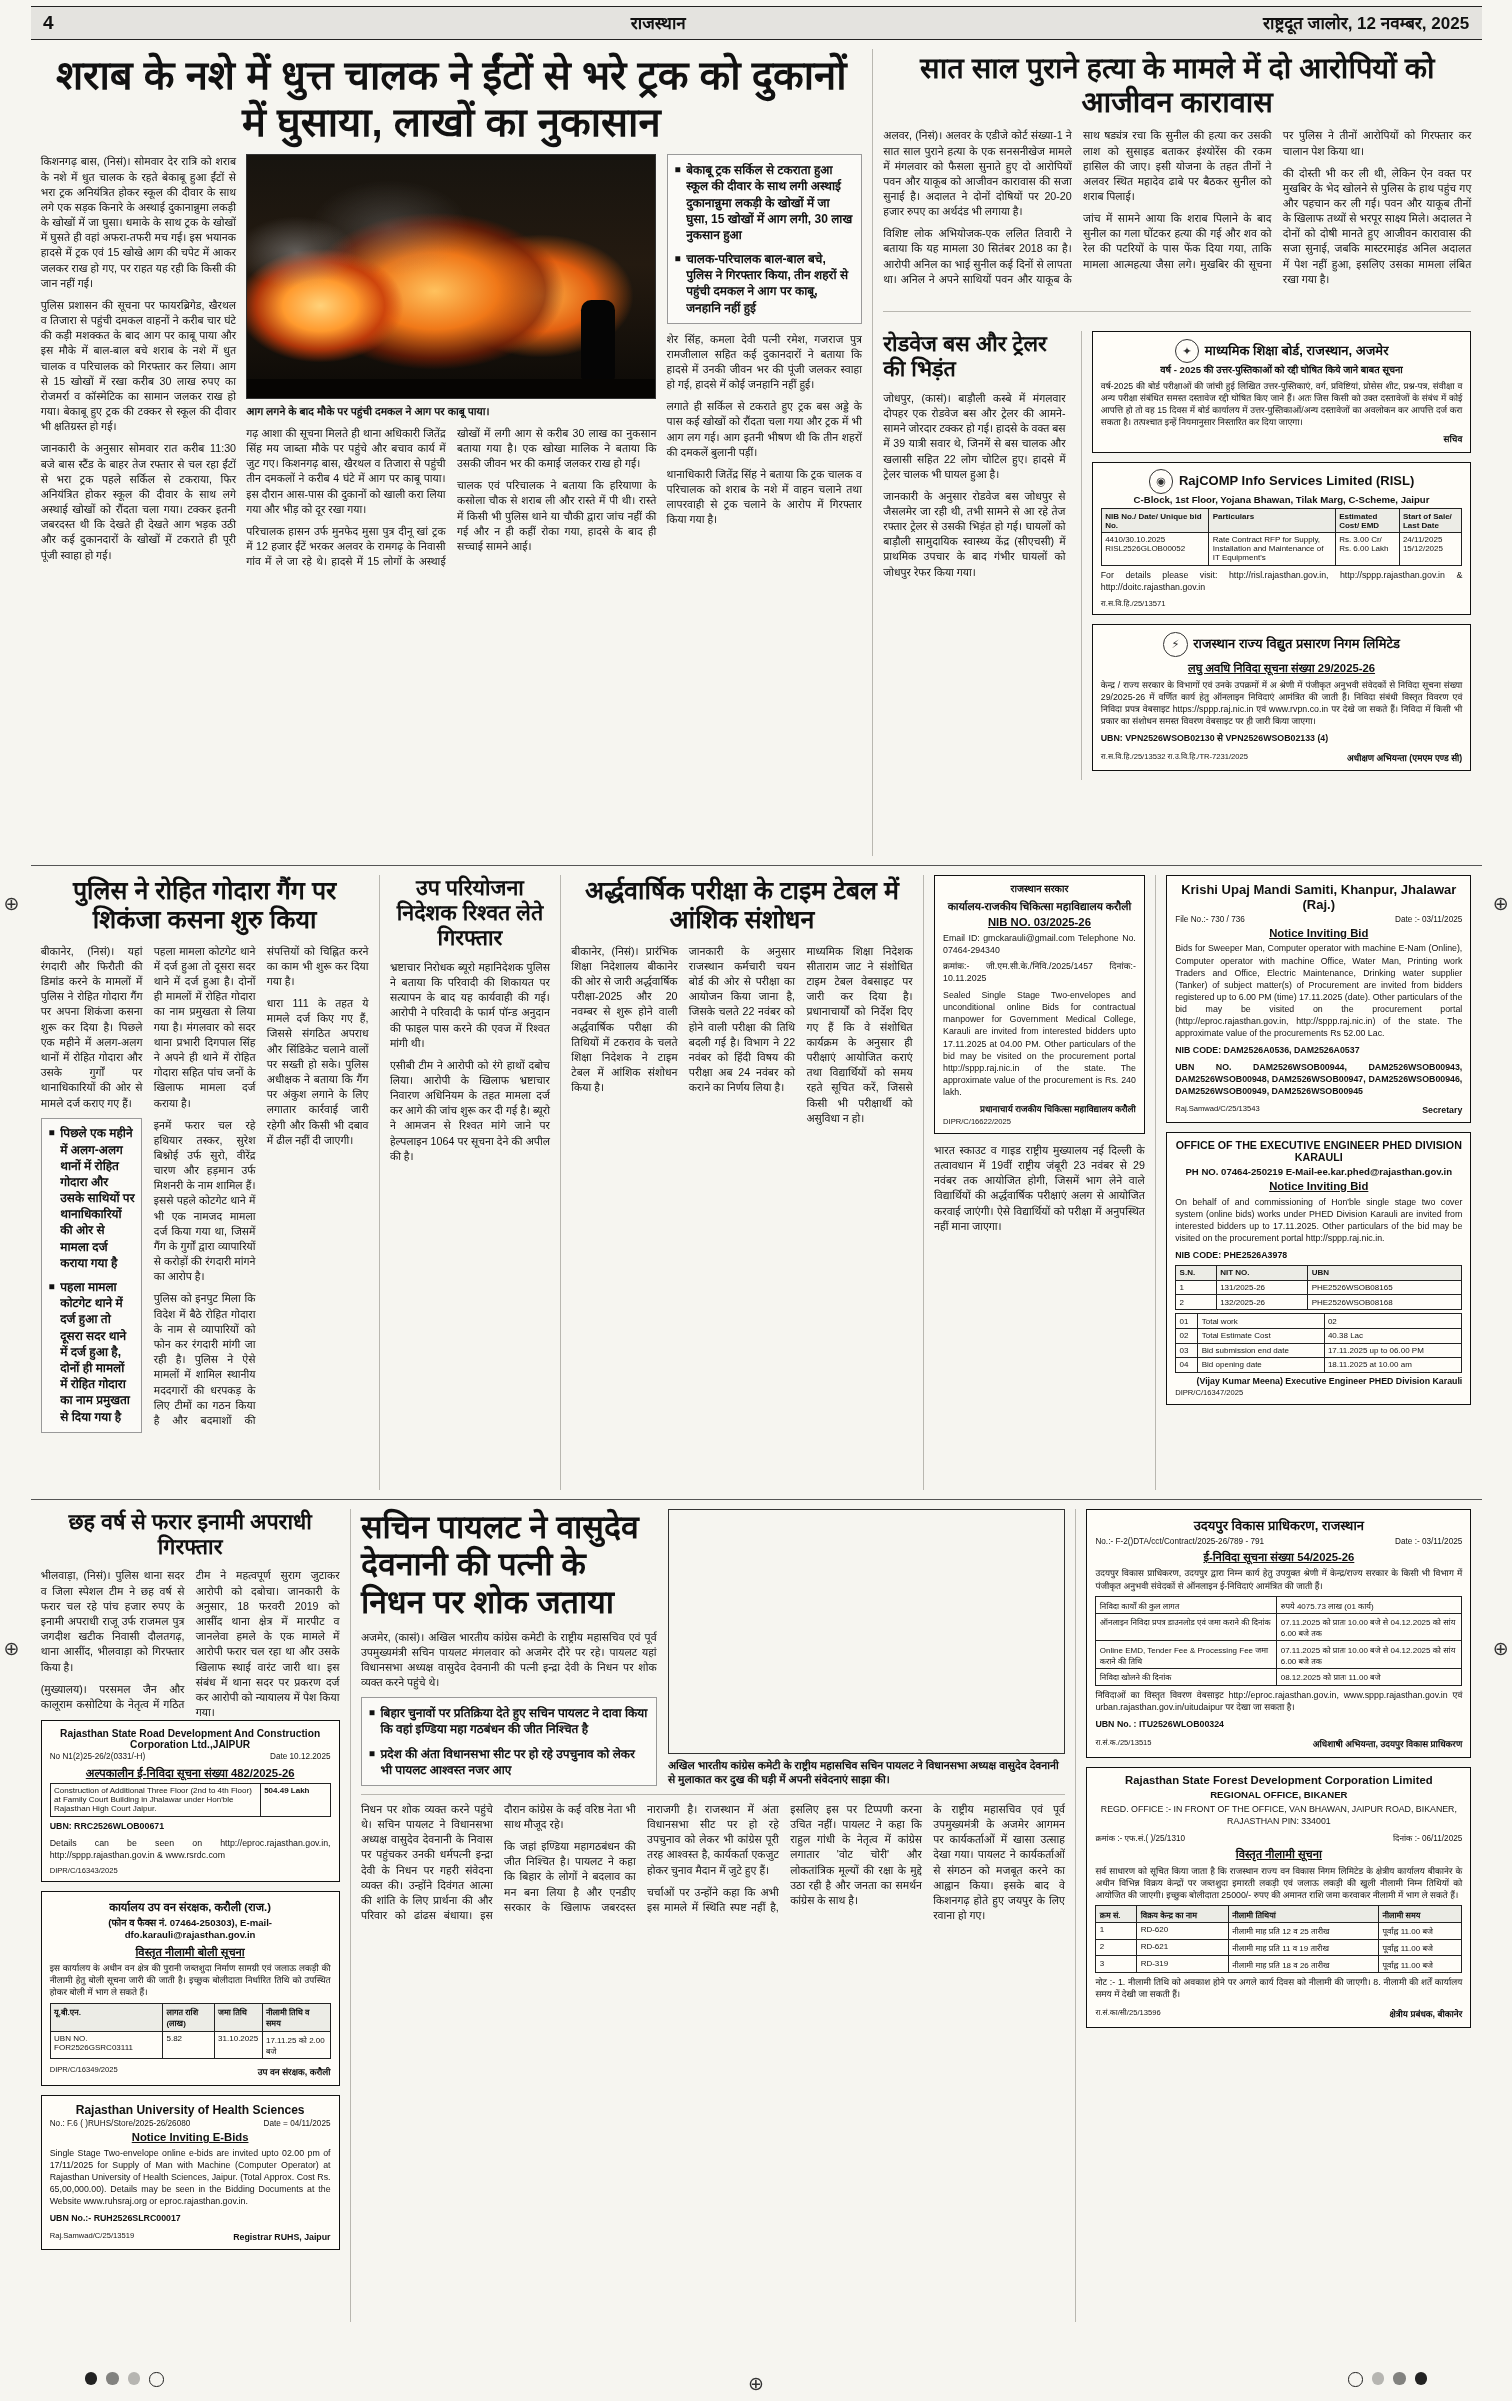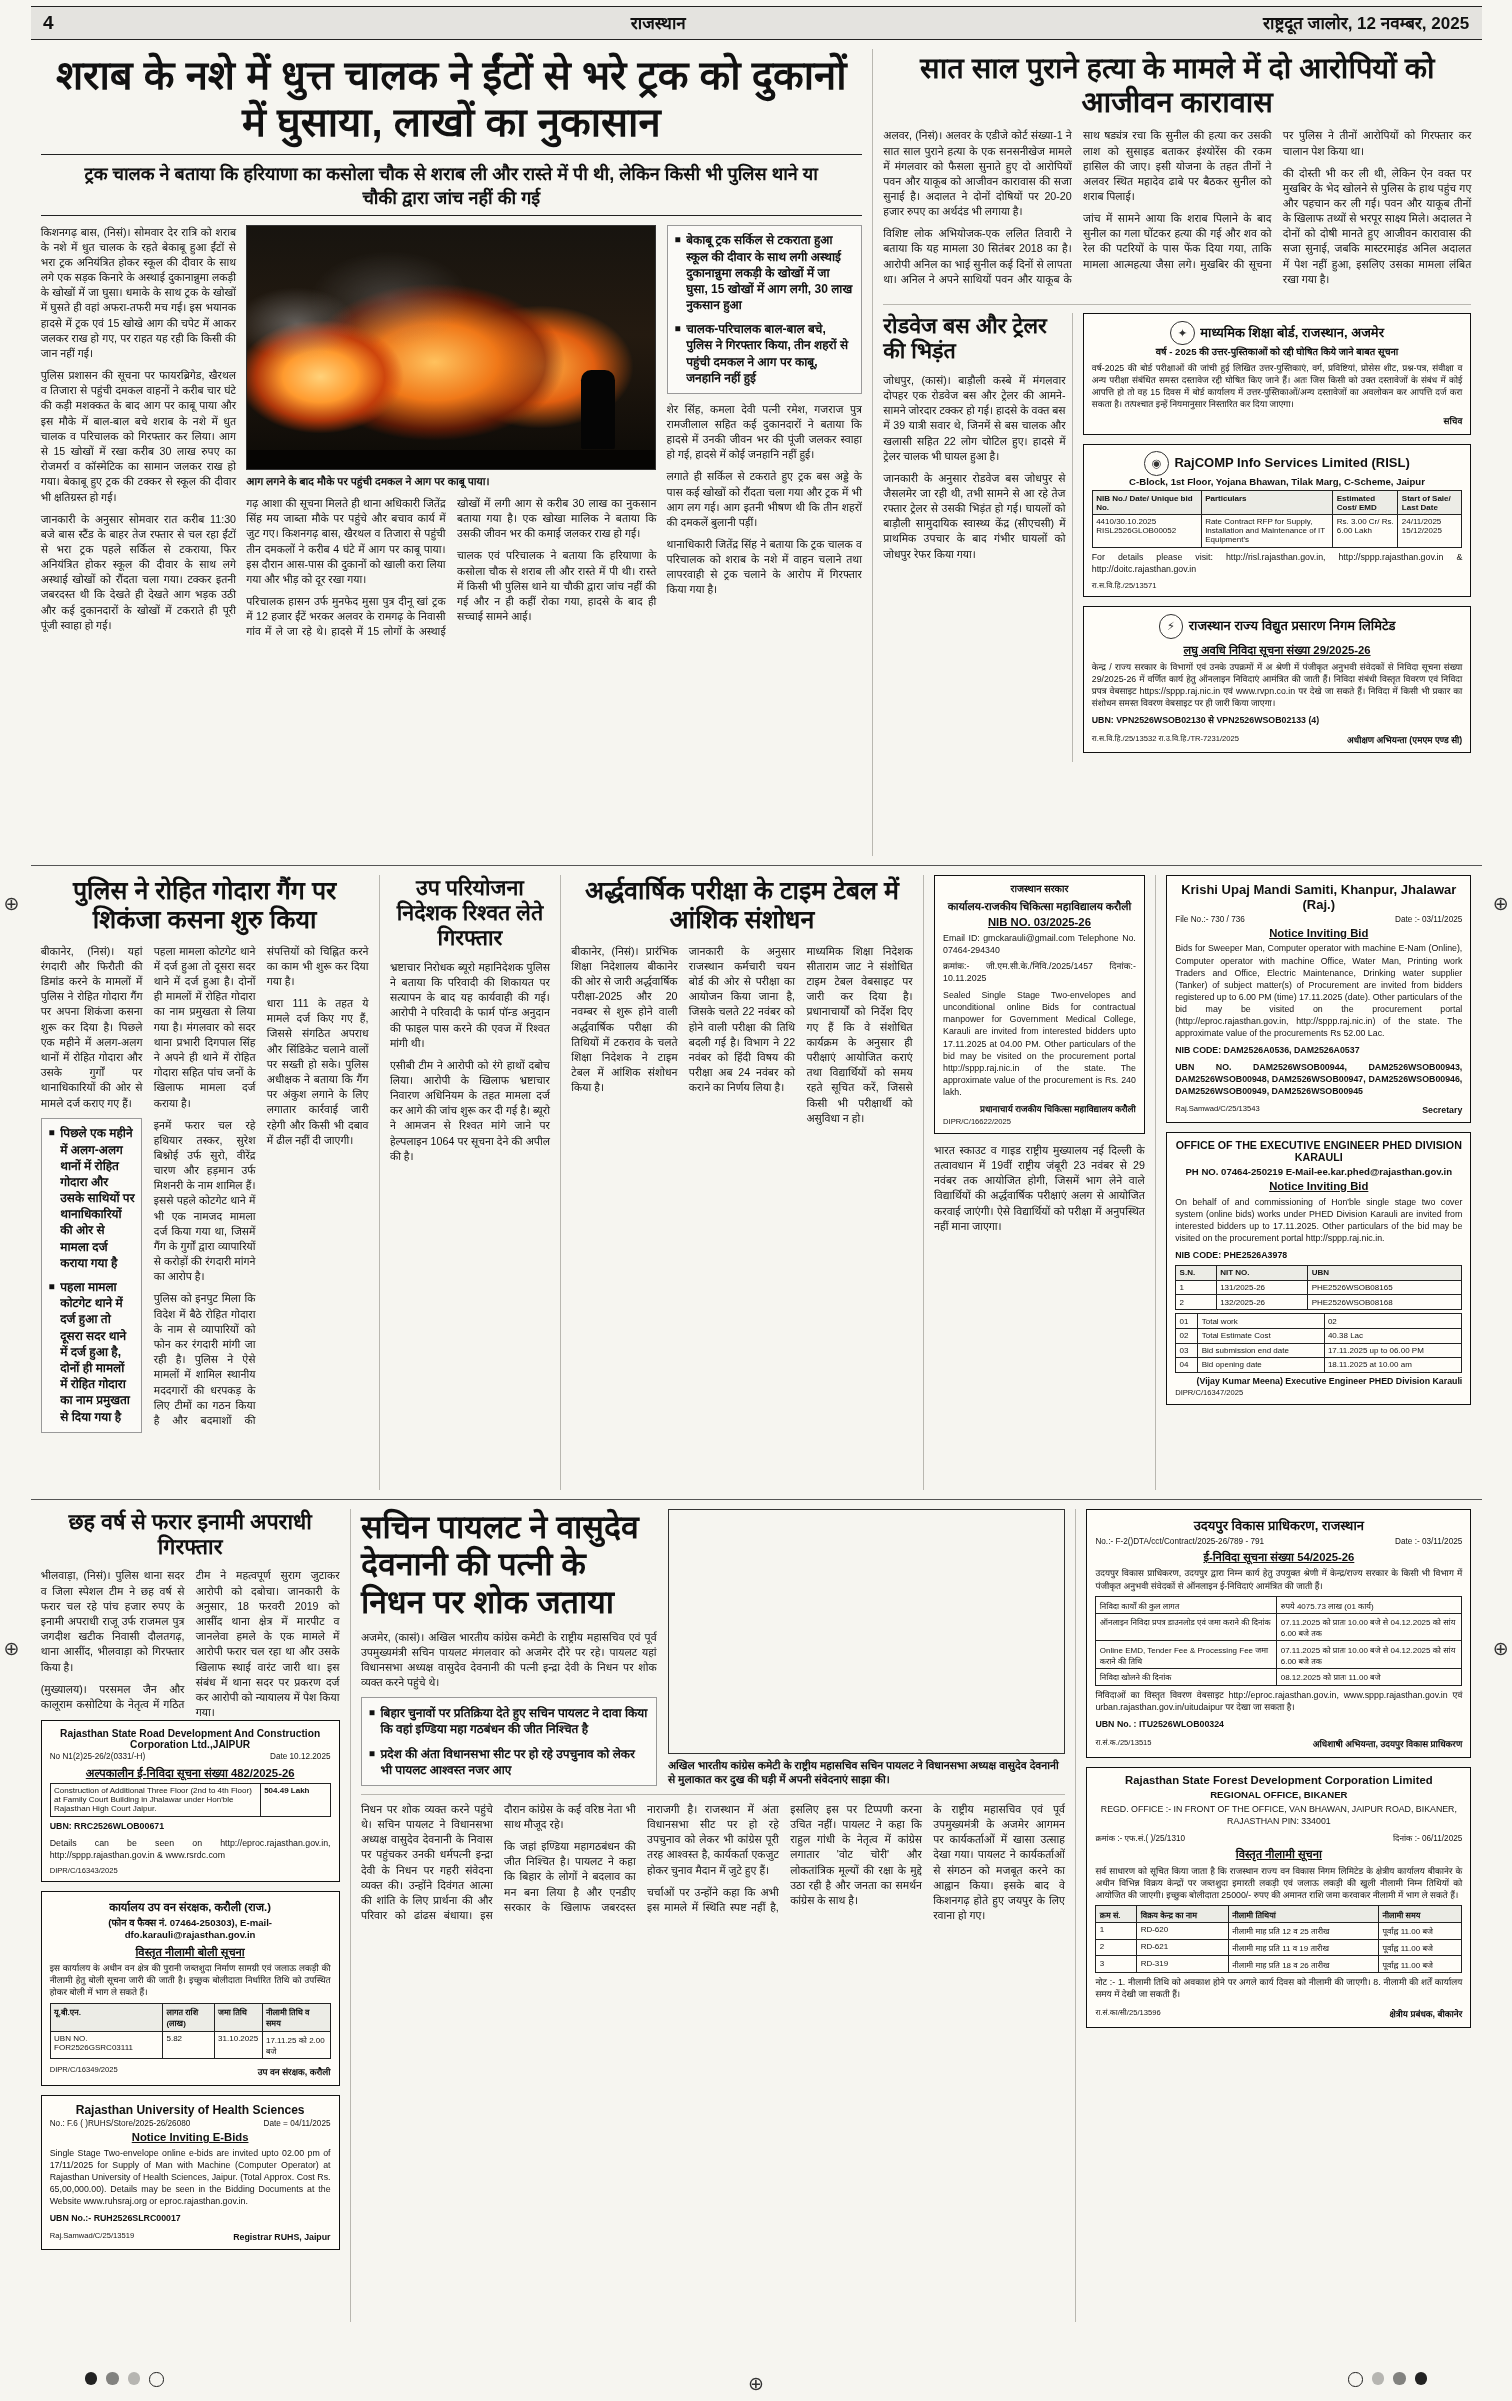--- a/index.html
+++ b/index.html
@@ -84,21 +84,20 @@
   <div class="topbar">
     <span class="pageno">4</span>
     <span>राजस्थान</span>
     <span>राष्ट्रदूत जालोर, 12 नवम्बर, 2025</span>
   </div>
 
   <section class="band" style="min-height:807px">
 
     <article style="flex:0 0 58%">
       <h1 class="truck-headline">शराब के नशे में धुत्त चालक ने ईंटों से भरे ट्रक को दुकानों में घुसाया, लाखों का नुकासान</h1>
-      <div class="truck-subhead">ट्रक चालक ने बताया कि हरियाणा का कसोला चौक से शराब ली और रास्ते में पी थी, लेकिन किसी भी पुलिस थाने या चौकी द्वारा जांच नहीं की गई</div>
       <div style="display:flex;gap:10.2px">
         <div style="flex:1">
           <p class="body">किशनगढ़ बास, (निसं)। सोमवार देर रात्रि को शराब के नशे में धुत चालक के रहते बेकाबू हुआ ईंटों से भरा ट्रक अनियंत्रित होकर स्कूल की दीवार के साथ लगे एक सड़क किनारे के अस्थाई दुकानान्नुमा लकड़ी के खोखों में जा घुसा। धमाके के साथ ट्रक के खोखों में घुसते ही वहां अफरा-तफरी मच गई। इस भयानक हादसे में ट्रक एवं 15 खोखे आग की चपेट में आकर जलकर राख हो गए, पर राहत यह रही कि किसी की जान नहीं गई।</p>
           <p class="body">पुलिस प्रशासन की सूचना पर फायरब्रिगेड, खैरथल व तिजारा से पहुंची दमकल वाहनों ने करीब चार घंटे की कड़ी मशक्कत के बाद आग पर काबू पाया और इस मौके में बाल-बाल बचे शराब के नशे में धुत चालक व परिचालक को गिरफ्तार कर लिया। आग से 15 खोखों में रखा करीब 30 लाख रुपए का रोजमर्रा व कॉस्मेटिक का सामान जलकर राख हो गया। बेकाबू हुए ट्रक की टक्कर से स्कूल की दीवार भी क्षतिग्रस्त हो गई।</p>
           <p class="body">जानकारी के अनुसार सोमवार रात करीब 11:30 बजे बास स्टैंड के बाहर तेज रफ्तार से चल रहा ईंटों से भरा ट्रक पहले सर्किल से टकराया, फिर अनियंत्रित होकर स्कूल की दीवार के साथ लगे अस्थाई खोखों को रौंदता चला गया। टक्कर इतनी जबरदस्त थी कि देखते ही देखते आग भड़क उठी और कई दुकानदारों के खोखों में टकराते ही पूरी पूंजी स्वाहा हो गई।</p>
         </div>
         <div style="flex:2.1">
           <div class="fire-photo">
             <div class="silhouette"></div>
             <div class="ground"></div>
@@ -132,21 +131,21 @@
       <article>
         <h2 class="murder-headline">सात साल पुराने हत्या के मामले में दो आरोपियों को आजीवन कारावास</h2>
         <div class="cols3">
           <p class="body">अलवर, (निसं)। अलवर के एडीजे कोर्ट संख्या-1 ने सात साल पुराने हत्या के एक सनसनीखेज मामले में मंगलवार को फैसला सुनाते हुए दो आरोपियों पवन और याकूब को आजीवन कारावास की सजा सुनाई है। अदालत ने दोनों दोषियों पर 20-20 हजार रुपए का अर्थदंड भी लगाया है।</p>
           <p class="body">विशिष्ट लोक अभियोजक-एक ललित तिवारी ने बताया कि यह मामला 30 सितंबर 2018 का है। आरोपी अनिल का भाई सुनील कई दिनों से लापता था। अनिल ने अपने साथियों पवन और याकूब के साथ षड्यंत्र रचा कि सुनील की हत्या कर उसकी लाश को सुसाइड बताकर इंश्योरेंस की रकम हासिल की जाए। इसी योजना के तहत तीनों ने अलवर स्थित महादेव ढाबे पर बैठकर सुनील को शराब पिलाई।</p>
           <p class="body">जांच में सामने आया कि शराब पिलाने के बाद सुनील का गला घोंटकर हत्या की गई और शव को रेल की पटरियों के पास फेंक दिया गया, ताकि मामला आत्महत्या जैसा लगे। मुखबिर की सूचना पर पुलिस ने तीनों आरोपियों को गिरफ्तार कर चालान पेश किया था।</p>
           <p class="body">की दोस्ती भी कर ली थी, लेकिन ऐन वक्त पर मुखबिर के भेद खोलने से पुलिस के हाथ पहुंच गए और पहचान कर ली गई। पवन और याकूब तीनों के खिलाफ तथ्यों से भरपूर साक्ष्य मिले। अदालत ने दोनों को दोषी मानते हुए आजीवन कारावास की सजा सुनाई, जबकि मास्टरमाइंड अनिल अदालत में पेश नहीं हुआ, इसलिए उसका मामला लंबित रखा गया है।</p>
         </div>
       </article>
 
-      <div style="display:flex;gap:6px;margin-top:17px;border-top:0.6px solid #b9b7b0;padding-top:8px">
+      <div style="display:flex;gap:15px;margin-top:24px;border-top:0.6px solid #b9b7b0;padding-top:19px">
 
         <article style="flex:0 0 31%">
           <h3 class="sub-headline" style="text-align:left">रोडवेज बस और ट्रेलर की भिड़ंत</h3>
           <p class="body">जोधपुर, (कासं)। बाड़ौली कस्बे में मंगलवार दोपहर एक रोडवेज बस और ट्रेलर की आमने-सामने जोरदार टक्कर हो गई। हादसे के वक्त बस में 39 यात्री सवार थे, जिनमें से बस चालक और खलासी सहित 22 लोग चोटिल हुए। हादसे में ट्रेलर चालक भी घायल हुआ है।</p>
           <p class="body">जानकारी के अनुसार रोडवेज बस जोधपुर से जैसलमेर जा रही थी, तभी सामने से आ रहे तेज रफ्तार ट्रेलर से उसकी भिड़ंत हो गई। घायलों को बाड़ौली सामुदायिक स्वास्थ्य केंद्र (सीएचसी) में प्राथमिक उपचार के बाद गंभीर घायलों को जोधपुर रेफर किया गया।</p>
         </article>
 
         <div style="flex:1;border-left:0.6px solid #b9b7b0;padding-left:10.2px">
           <div class="notice">
             <div class="nhead-row">

